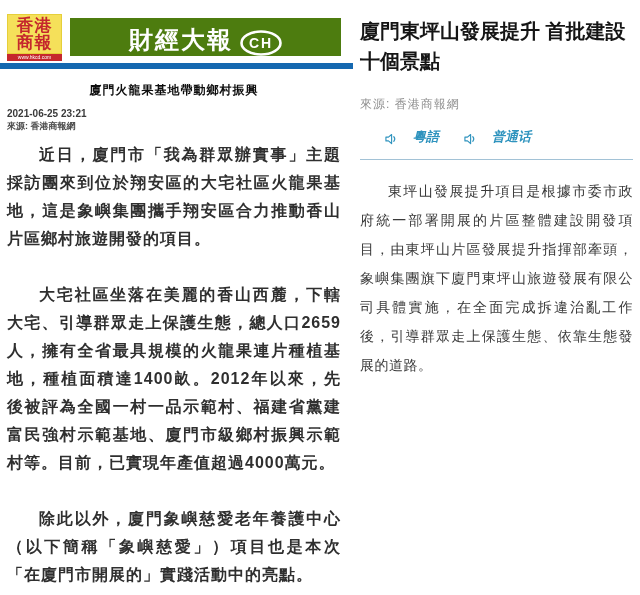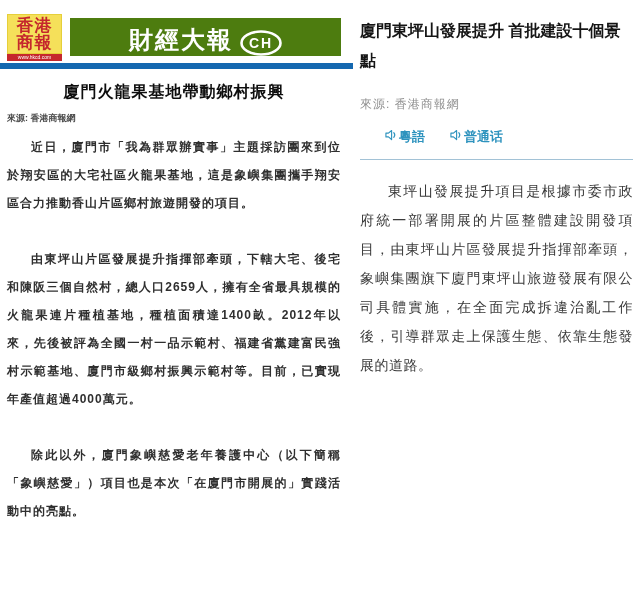--- a/index.html
+++ b/index.html
@@ -14,36 +14,36 @@
   .logo-box { background:#f5e05a; padding:2px 3px 1px; text-align:center; border:1px solid #e6cf3a; }
   .logo-chars { color:#c5272d; font-weight:bold; font-size:17px; line-height:1.02;
                 font-family:"Liberation Serif", serif; letter-spacing:1px; }
   .logo-url { background:#c5272d; color:#fff; font-size:5px; line-height:7px; text-align:center; }
   .banner { flex:1; margin-left:8px; margin-top:4px; height:38px; background:#4d7c0f;
             display:flex; align-items:flex-end; justify-content:center; gap:7px;
             color:#fff; font-weight:bold; font-size:24px; letter-spacing:2px; white-space:nowrap; }
   .ch-logo { display:inline-flex; align-items:center; }
   .blue-bar { height:6px; background:#1568b0; width:353px; margin-left:-7px; margin-top:2px; }
 
-  .l-title { text-align:center; font-size:16px; font-weight:bold; color:#0d0d0d;
+  .l-title { text-align:center; font-size:12px; font-weight:bold; color:#0d0d0d;
              margin:13px 0 9px; letter-spacing:1px; }
   .l-meta { font-size:10px; color:#3a3a3a; font-weight:600; line-height:12px; }
   .l-meta .src { font-size:9px; color:#4a4a4a; }
-  .l-body { margin-top:9px; font-size:12px; line-height:28px; color:#2f2f2f;
+  .l-body { margin-top:9px; font-size:16px; line-height:28px; color:#2f2f2f;
             font-weight:600; text-align:justify; letter-spacing:1px; }
   .l-body p { text-indent:2em; margin-bottom:28px; }
 
   
   .col-right { flex:1; padding:10px 5px 0 13px; }
-  .r-title { font-size:16px; line-height:30px; font-weight:bold; color:#151515; margin:6px 0 20px; }
+  .r-title { font-size:20px; line-height:30px; font-weight:bold; color:#151515; margin:6px 0 20px; }
   .r-source { color:#8f8f8f; font-size:12px; margin-bottom:15px; letter-spacing:1px; }
   .r-meta-row { display:flex; align-items:center; color:#8a8a8a; font-size:13px; }
-  .audio-btn { display:inline-flex; align-items:flex-start; gap:1px; color:#2e93be; font-weight:bold;
+  .audio-btn { display:inline-flex; align-items:flex-end; gap:15px; color:#2e93be; font-weight:bold;
                font-size:13px; margin-left:24px; background:none; border:none; cursor:pointer;
-               font-family:"Liberation Sans", sans-serif; }
+               font-family:"Liberation Sans", sans-serif;font-style:italic; }
   .audio-btn svg { display:block; }
   .r-divider { border:none; border-top:1px solid #a2c2d6; margin:13px 2px 0 0; }
   .r-body { margin-top:17px; font-size:14px; line-height:29px; color:#3a3a3a;
             text-align:justify; letter-spacing:0.5px; padding-right:2px; }
   .r-body p { text-indent:2em; margin-bottom:26px; }
 </style>
 </head>
 <body>
 
 <div class="page">
@@ -64,25 +64,26 @@
             <ellipse cx="21" cy="13" rx="19.5" ry="11.5" fill="none" stroke="#ffffff" stroke-width="2.6"></ellipse>
             <text x="21" y="18" text-anchor="middle" fill="#ffffff" font-size="14" font-weight="bold" font-family="Liberation Sans, sans-serif">CH</text>
           </svg>
         </span>
       </div>
     </div>
     <div class="blue-bar"></div>
 
     <h1 class="l-title">廈門火龍果基地帶動鄉村振興</h1>
     <div class="l-meta">
+      <div>2021-06-25 23:21</div>
       <div class="src">來源: 香港商報網</div>
     </div>
     <div class="l-body">
         <p>近日，廈門市「我為群眾辦實事」主題採訪團來到位於翔安區的大宅社區火龍果基地，這是象嶼集團攜手翔安區合力推動香山片區鄉村旅遊開發的項目。</p>
-        <p>由東坪山片區發展提升指揮部牽頭，下轄大宅、後宅和陳阪三個自然村，總人口2659人，擁有全省最具規模的火龍果連片種植基地，種植面積達1400畝。2012年以來，先後被評為全國一村一品示範村、福建省黨建富民強村示範基地、廈門市級鄉村振興示範村等。目前，已實現年產值超過4000萬元。</p>
+        <p>大宅社區坐落在美麗的香山西麓，下轄大宅、引導群眾走上保護生態，總人口2659人，擁有全省最具規模的火龍果連片種植基地，種植面積達1400畝。2012年以來，先後被評為全國一村一品示範村、福建省黨建富民強村示範基地、廈門市級鄉村振興示範村等。目前，已實現年產值超過4000萬元。</p>
         <p>除此以外，廈門象嶼慈愛老年養護中心（以下簡稱「象嶼慈愛」）項目也是本次「在廈門市開展的」實踐活動中的亮點。</p>
       </div>
   </div>
 
   <div class="col-right">
     <h2 class="r-title">廈門東坪山發展提升 首批建設十個景點</h2>
     <div class="r-source">來源: 香港商報網</div>
     <div class="r-meta-row">
       <button class="audio-btn">
         <span>

